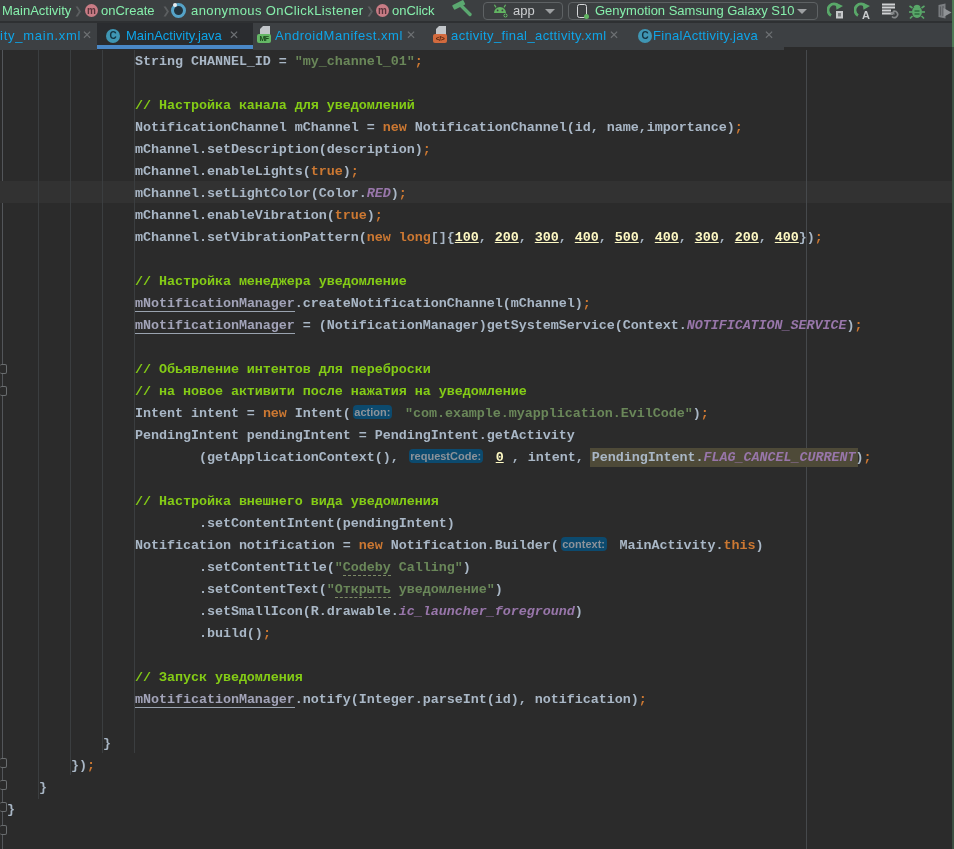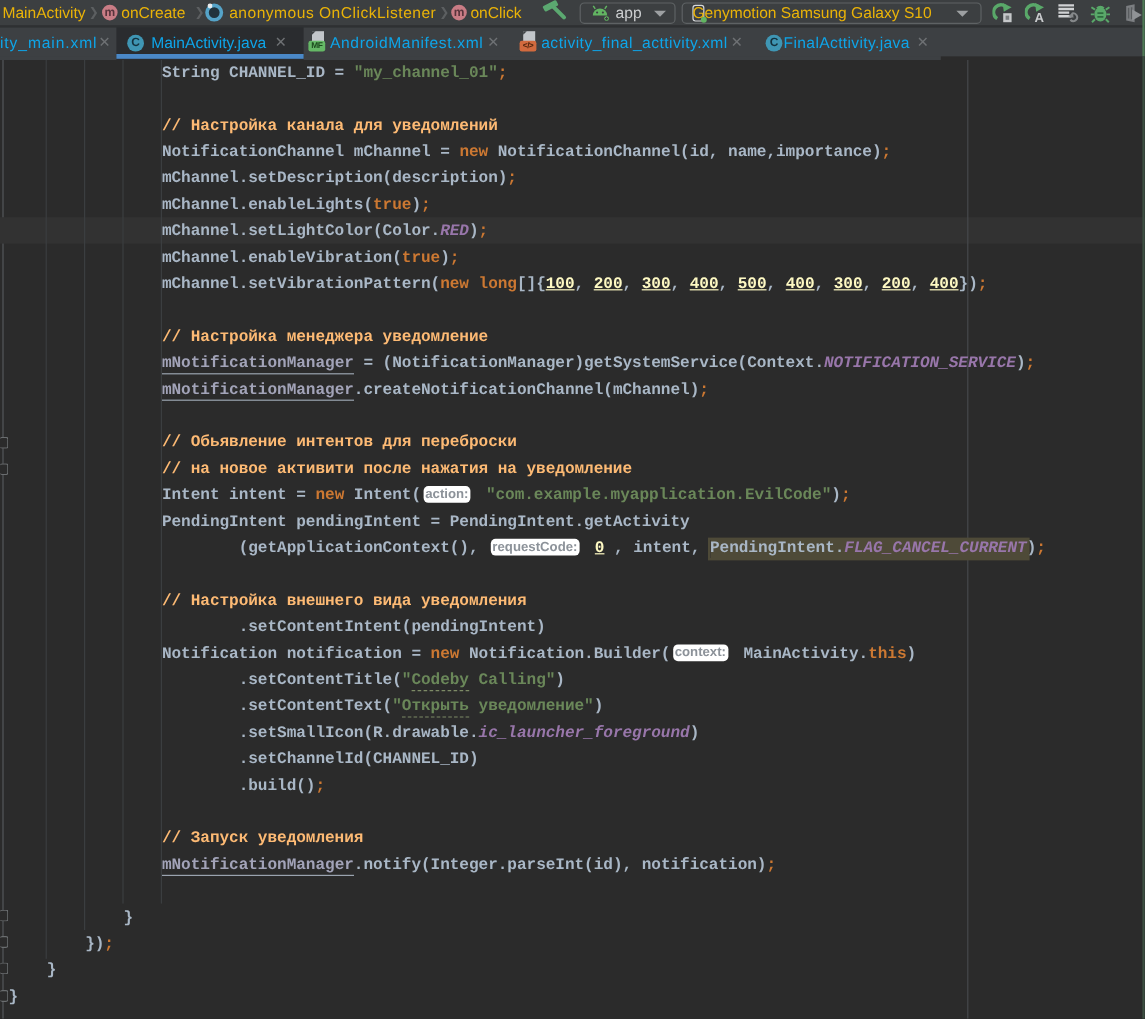--- a/index.html
+++ b/index.html
@@ -5,42 +5,42 @@
 * { margin:0; padding:0; box-sizing:border-box; }
 html,body { width:954px; height:849px; overflow:hidden; background:#2b2b2b; }
 #root { position:relative; width:954px; height:849px; font-family:"Liberation Sans",sans-serif; }
 
 #bar1 { position:absolute; left:0; top:0; width:954px; height:22px; background:#3c3f41; }
 #bar2 { position:absolute; left:0; top:22px; width:954px; height:25px; background:#3d4043; }
 #bar2b { position:absolute; left:0; top:22px; width:784px; height:28px; background:#3d4043; }
 #sep12 { position:absolute; left:0; top:21px; width:954px; height:2px; background:#2e3032; }
 #greenstrip { position:absolute; left:952px; top:0; width:2px; height:47px; background:#4e7a55; }
 #greenstrip2 { position:absolute; left:952px; top:47px; width:2px; height:802px; background:#3c4f41; }
-.bc { position:absolute; top:0; height:22px; line-height:21px; font-size:13px; color:#eab308; white-space:nowrap; }
+.bc { position:absolute; top:0; height:22px; line-height:21px; font-size:13px; color:#86efac; white-space:nowrap; }
 .chev { position:absolute; top:0; height:22px; line-height:21px; font-size:10px; color:#5c5f61; }
 .micon { position:absolute; width:13px; height:13px; top:4px; border-radius:50%; background:#c97c85; color:#59343c; font-size:10px; font-weight:bold; text-align:center; line-height:13px; }
 .tabtxt { position:absolute; top:0; height:44px; line-height:27px; font-size:13px; color:#0ea5e9; white-space:nowrap; }
 .tx { position:absolute; top:0; height:28px; line-height:27px; font-size:12px; color:#6e7174; }
 #seltab { position:absolute; left:97px; top:22px; width:156px; height:28px; background:#2a2c2f; }
 #selline { position:absolute; left:97px; top:45px; width:156px; height:4px; background:#4a88c7; }
 
 #editor { position:absolute; left:0; top:50px; width:954px; height:799px; background:#2b2b2b; }
 .vg { position:absolute; width:1px; background:#3b3e40; }
 #curline { position:absolute; left:0; top:131px; width:954px; height:22px; background:#323232; }
 #code { position:absolute; left:7px; top:1px; font-family:"Liberation Mono",monospace; font-size:13.4px; letter-spacing:-0.04px; color:#a9b7c6; font-weight:bold; }
 #code .l { height:22px; line-height:22px; white-space:pre; }
 .k { color:#cc7832; }
 .s { color:#6a8759; }
-.cm { color:#fdba74; }
+.cm { color:#84cc16; }
 .n { color:#fef9c3;text-decoration:underline; }
 .c { color:#9876aa; font-style:italic; }
 .f { color:#a2a3b8; border-bottom:1px solid #9aa3af; }
 .sc { color:#cc7832; }
 .i { }
-.hint { display:inline-block; font-family:"Liberation Sans",sans-serif; font-size:11px; line-height:14px; color:#8c9299; background:#ffffff; border-radius:4px; padding:0 1.5px; margin:0 5px 0 2px; vertical-align:1px; letter-spacing:0; }
+.hint { display:inline-block; font-family:"Liberation Sans",sans-serif; font-size:11px; line-height:14px; color:#8c9299; background:#0c4a6e; border-radius:4px; padding:0 1.5px; margin:0 5px 0 2px; vertical-align:1px; letter-spacing:0; }
 .hl { background:#4e4a38; box-shadow:0 0 0 2px #4e4a38; }
 .u { border-bottom:1px dashed #7d8a66; }
 .fold { position:absolute; left:0; width:7px; height:10px; border:1px solid #6a6d6f; border-left:none; border-radius:2px; background:#2b2b2b; }
 .ficon { position:absolute; width:14px; height:15px; }
 .fpage { position:absolute; left:3px; top:0; width:10px; height:9px; background:#c2c6ca; }
 .fpage:before { content:""; position:absolute; left:0; top:0; border-left:3px solid #3d4043; border-bottom:3px solid transparent; }
 .flab { position:absolute; left:0; top:8px; width:14px; height:9px; border-radius:2px; font-size:7px; font-weight:bold; text-align:center; line-height:9px; font-family:"Liberation Sans",sans-serif; letter-spacing:-0.5px; }
 .cicon { position:absolute; width:14px; height:14px; border-radius:50%; background:#3f96b4; color:#14323f; font-size:10px; font-weight:bold; text-align:center; line-height:14px; font-family:"Liberation Sans",sans-serif; }
 </style>
 </head>
@@ -59,36 +59,35 @@
       <div class="l"></div>
       <div class="l"><span class="cm">                // Настройка канала для уведомлений</span></div>
       <div class="l">                NotificationChannel mChannel = <span class="k">new</span> NotificationChannel(id, name,importance)<span class="sc">;</span></div>
       <div class="l">                mChannel.setDescription(description)<span class="sc">;</span></div>
       <div class="l">                mChannel.enableLights(<span class="k">true</span>)<span class="sc">;</span></div>
       <div class="l">                mChannel.setLightColor(Color.<span class="c">RED</span>)<span class="sc">;</span></div>
       <div class="l">                mChannel.enableVibration(<span class="k">true</span>)<span class="sc">;</span></div>
       <div class="l">                mChannel.setVibrationPattern(<span class="k">new long</span>[]{<span class="n">100</span>, <span class="n">200</span>, <span class="n">300</span>, <span class="n">400</span>, <span class="n">500</span>, <span class="n">400</span>, <span class="n">300</span>, <span class="n">200</span>, <span class="n">400</span>})<span class="sc">;</span></div>
       <div class="l"></div>
       <div class="l"><span class="cm">                // Настройка менеджера уведомление</span></div>
+      <div class="l">                <span class="f">mNotificationManager</span>.createNotificationChannel(mChannel)<span class="sc">;</span></div>
       <div class="l">                <span class="f">mNotificationManager</span> = (NotificationManager)getSystemService(Context.<span class="c">NOTIFICATION_SERVICE</span>)<span class="sc">;</span></div>
-      <div class="l">                <span class="f">mNotificationManager</span>.createNotificationChannel(mChannel)<span class="sc">;</span></div>
       <div class="l"></div>
       <div class="l"><span class="cm">                // Обьявление интентов для переброски</span></div>
       <div class="l"><span class="cm">                // на новое активити после нажатия на уведомление</span></div>
       <div class="l">                Intent intent = <span class="k">new</span> Intent(<span class="hint">action:</span> <span class="s">"com.example.myapplication.EvilCode"</span>)<span class="sc">;</span></div>
       <div class="l">                PendingIntent pendingIntent = PendingIntent.<span class="i">getActivity</span></div>
       <div class="l">                        (getApplicationContext(), <span class="hint">requestCode:</span> <span class="n">0</span> , intent, <span class="hl">PendingIntent.<span class="c">FLAG_CANCEL_CURRENT</span></span>)<span class="sc">;</span></div>
       <div class="l"></div>
       <div class="l"><span class="cm">                // Настройка внешнего вида уведомления</span></div>
       <div class="l">                        .setContentIntent(pendingIntent)</div>
       <div class="l">                Notification notification = <span class="k">new</span> Notification.Builder(<span class="hint">context:</span> MainActivity.<span class="k">this</span>)</div>
       <div class="l">                        .setContentTitle(<span class="s">"<span class="u">Codeby</span> Calling"</span>)</div>
       <div class="l">                        .setContentText(<span class="s">"<span class="u">Открыть</span> уведомление"</span>)</div>
       <div class="l">                        .setSmallIcon(R.drawable.<span class="c">ic_launcher_foreground</span>)</div>
-      <div class="l">                        .setChannelId(CHANNEL_ID)</div>
       <div class="l">                        .build()<span class="sc">;</span></div>
       <div class="l"></div>
       <div class="l"><span class="cm">                // Запуск уведомления</span></div>
       <div class="l">                <span class="f">mNotificationManager</span>.notify(Integer.<span class="i">parseInt</span>(id), notification)<span class="sc">;</span></div>
       <div class="l"></div>
       <div class="l">            }</div>
       <div class="l">        })<span class="sc">;</span></div>
       <div class="l">    }</div>
       <div class="l">}</div>
     </div>
@@ -123,21 +122,21 @@
       <circle cx="5.6" cy="6.4" r="0.9" fill="#3c3f41"></circle>
       <circle cx="10.4" cy="6.4" r="0.9" fill="#3c3f41"></circle>
       <circle cx="13.5" cy="11.5" r="2" fill="#62b562"></circle>
       <path d="M12.2 11.5 L14.8 11.5 M13.5 10.2 L13.5 12.8" stroke="#3c3f41" stroke-width="0.9"></path>
     </svg>
     <div class="bc" style="left:513px;color:#ccced0;">app</div>
     <div style="position:absolute;left:545px;top:9px;width:0;height:0;border-left:5px solid transparent;border-right:5px solid transparent;border-top:5px solid #9da0a2;"></div>
     <div style="position:absolute;left:568px;top:2px;width:250px;height:18px;border:1px solid #5e6264;border-radius:4px;"></div>
     <div style="position:absolute;left:577px;top:4px;width:10px;height:14px;border:1.5px solid #d6d8da;border-radius:2.5px;"></div>
     <div style="position:absolute;left:584px;top:14px;width:5px;height:5px;border-radius:50%;background:#62b562;"></div>
-    <div class="bc" style="left:577px;">Genymotion Samsung Galaxy S10</div>
+    <div class="bc" style="left:595px;">Genymotion Samsung Galaxy S10</div>
     <div style="position:absolute;left:797px;top:9px;width:0;height:0;border-left:5px solid transparent;border-right:5px solid transparent;border-top:5px solid #9da0a2;"></div>
     <svg style="position:absolute;left:827px;top:2px;" width="18" height="18" viewBox="0 0 18 18">
       <path d="M4 13.5 A6.2 6.2 0 1 1 12.5 5" fill="none" stroke="#59a869" stroke-width="2.8"></path>
       <path d="M8.5 0.5 L16 4 L9.5 7.8 Z" fill="#59a869"></path>
       <rect x="9" y="9" width="7" height="7.5" fill="#c6c8ca"></rect>
       <rect x="11" y="11" width="3" height="3.5" fill="#7b7e80"></rect>
     </svg>
     <svg style="position:absolute;left:854px;top:2px;" width="18" height="18" viewBox="0 0 18 18">
       <path d="M4 13.5 A6.2 6.2 0 1 1 12.5 5" fill="none" stroke="#59a869" stroke-width="2.8"></path>
       <path d="M8.5 0.5 L16 4 L9.5 7.8 Z" fill="#59a869"></path>

